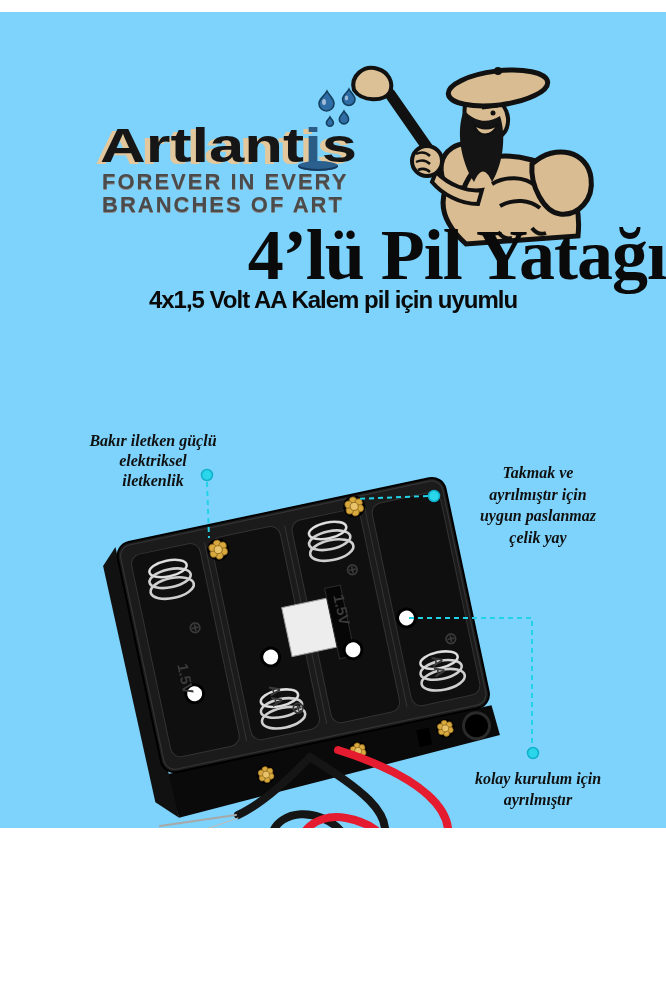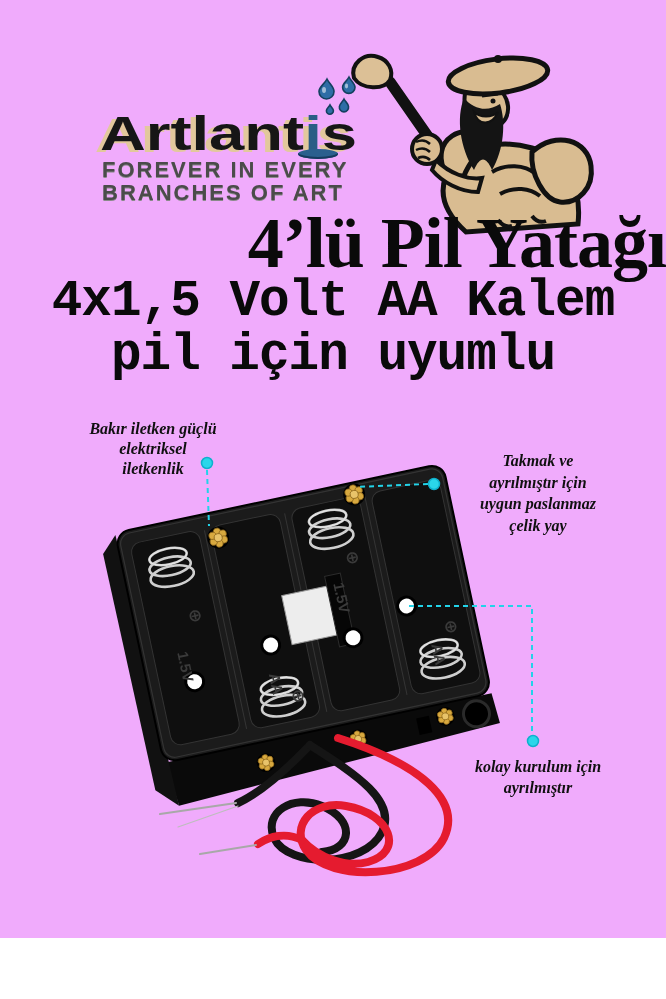--- a/index.html
+++ b/index.html
@@ -1,39 +1,39 @@
 <!DOCTYPE html>
 <html><head>
 <meta charset="utf-8">
 <style>
   html,body{margin:0;padding:0;background:#ffffff;}
-  .page{position:relative;width:666px;height:938px;background:#f0abfc;overflow:hidden;
-        font-family:"Liberation Sans","DejaVu Sans",sans-serif;}
+  .page{position:relative;width:666px;height:816px;background:#7dd3fc;overflow:hidden;
+        font-family:"Liberation Sans","DejaVu Sans",sans-serif;margin-top:12px;}
   
   .logo{position:absolute;left:100px;top:52px;width:500px;height:185px;}
   .brand{position:absolute;left:0;top:58px;font-size:48px;font-weight:bold;line-height:1;
          letter-spacing:0px;color:#161616;white-space:nowrap;
          transform:scaleX(1.32);transform-origin:left top;
          text-shadow:-4px 2px 0 #e2c89c;}
   .brand .wet{color:#2a5d86;}
   .puddle{position:absolute;left:198px;top:97px;width:40px;height:10px;border-radius:50%;
           background:#2b5f8e;box-shadow:inset 0 -2px 0 #173a5e;}
   .tagline{position:absolute;left:2px;font-size:22px;font-weight:bold;letter-spacing:2px;
            color:#4b4b4b;line-height:23px;white-space:nowrap;
            text-shadow:0 1px 0 #8a8a8a;}
   .tag1{top:106px;} .tag2{top:129px;}
   .drops-svg{position:absolute;left:215px;top:5px;overflow:visible;}
   .mascot-svg{position:absolute;left:280px;top:0;overflow:visible;}
   
   .title{position:absolute;left:0;right:0;top:206px;text-align:right;
          font-family:"Liberation Serif","DejaVu Serif",serif;font-weight:bold;
          font-size:72px;line-height:1.05;color:#0a0a0a;letter-spacing:-1px;}
   .subtitle{position:absolute;left:0;right:0;top:275px;text-align:center;
-            font-family:Liberation Mono, monospace;font-weight:bold;
-            font-size:51px;line-height:1.05;color:#0a0a0a;letter-spacing:-1px;}
+            font-family:Liberation Sans, sans-serif;font-weight:bold;
+            font-size:24px;line-height:1.05;color:#0a0a0a;letter-spacing:-1px;}
   
   .product-svg{position:absolute;left:0;top:0;}
   
   .callout{position:absolute;text-align:center;
            font-family:"Liberation Serif","DejaVu Serif",serif;
            font-weight:bold;font-style:italic;color:#101010;font-size:16px;}
   .callout span{display:block;}
   .ann-copper{left:40px;top:419px;width:226px;line-height:20px;}
   .ann-spring{left:442px;top:450px;width:192px;line-height:21.5px;}
   .ann-screw{left:437px;top:756px;width:202px;line-height:21px;}

